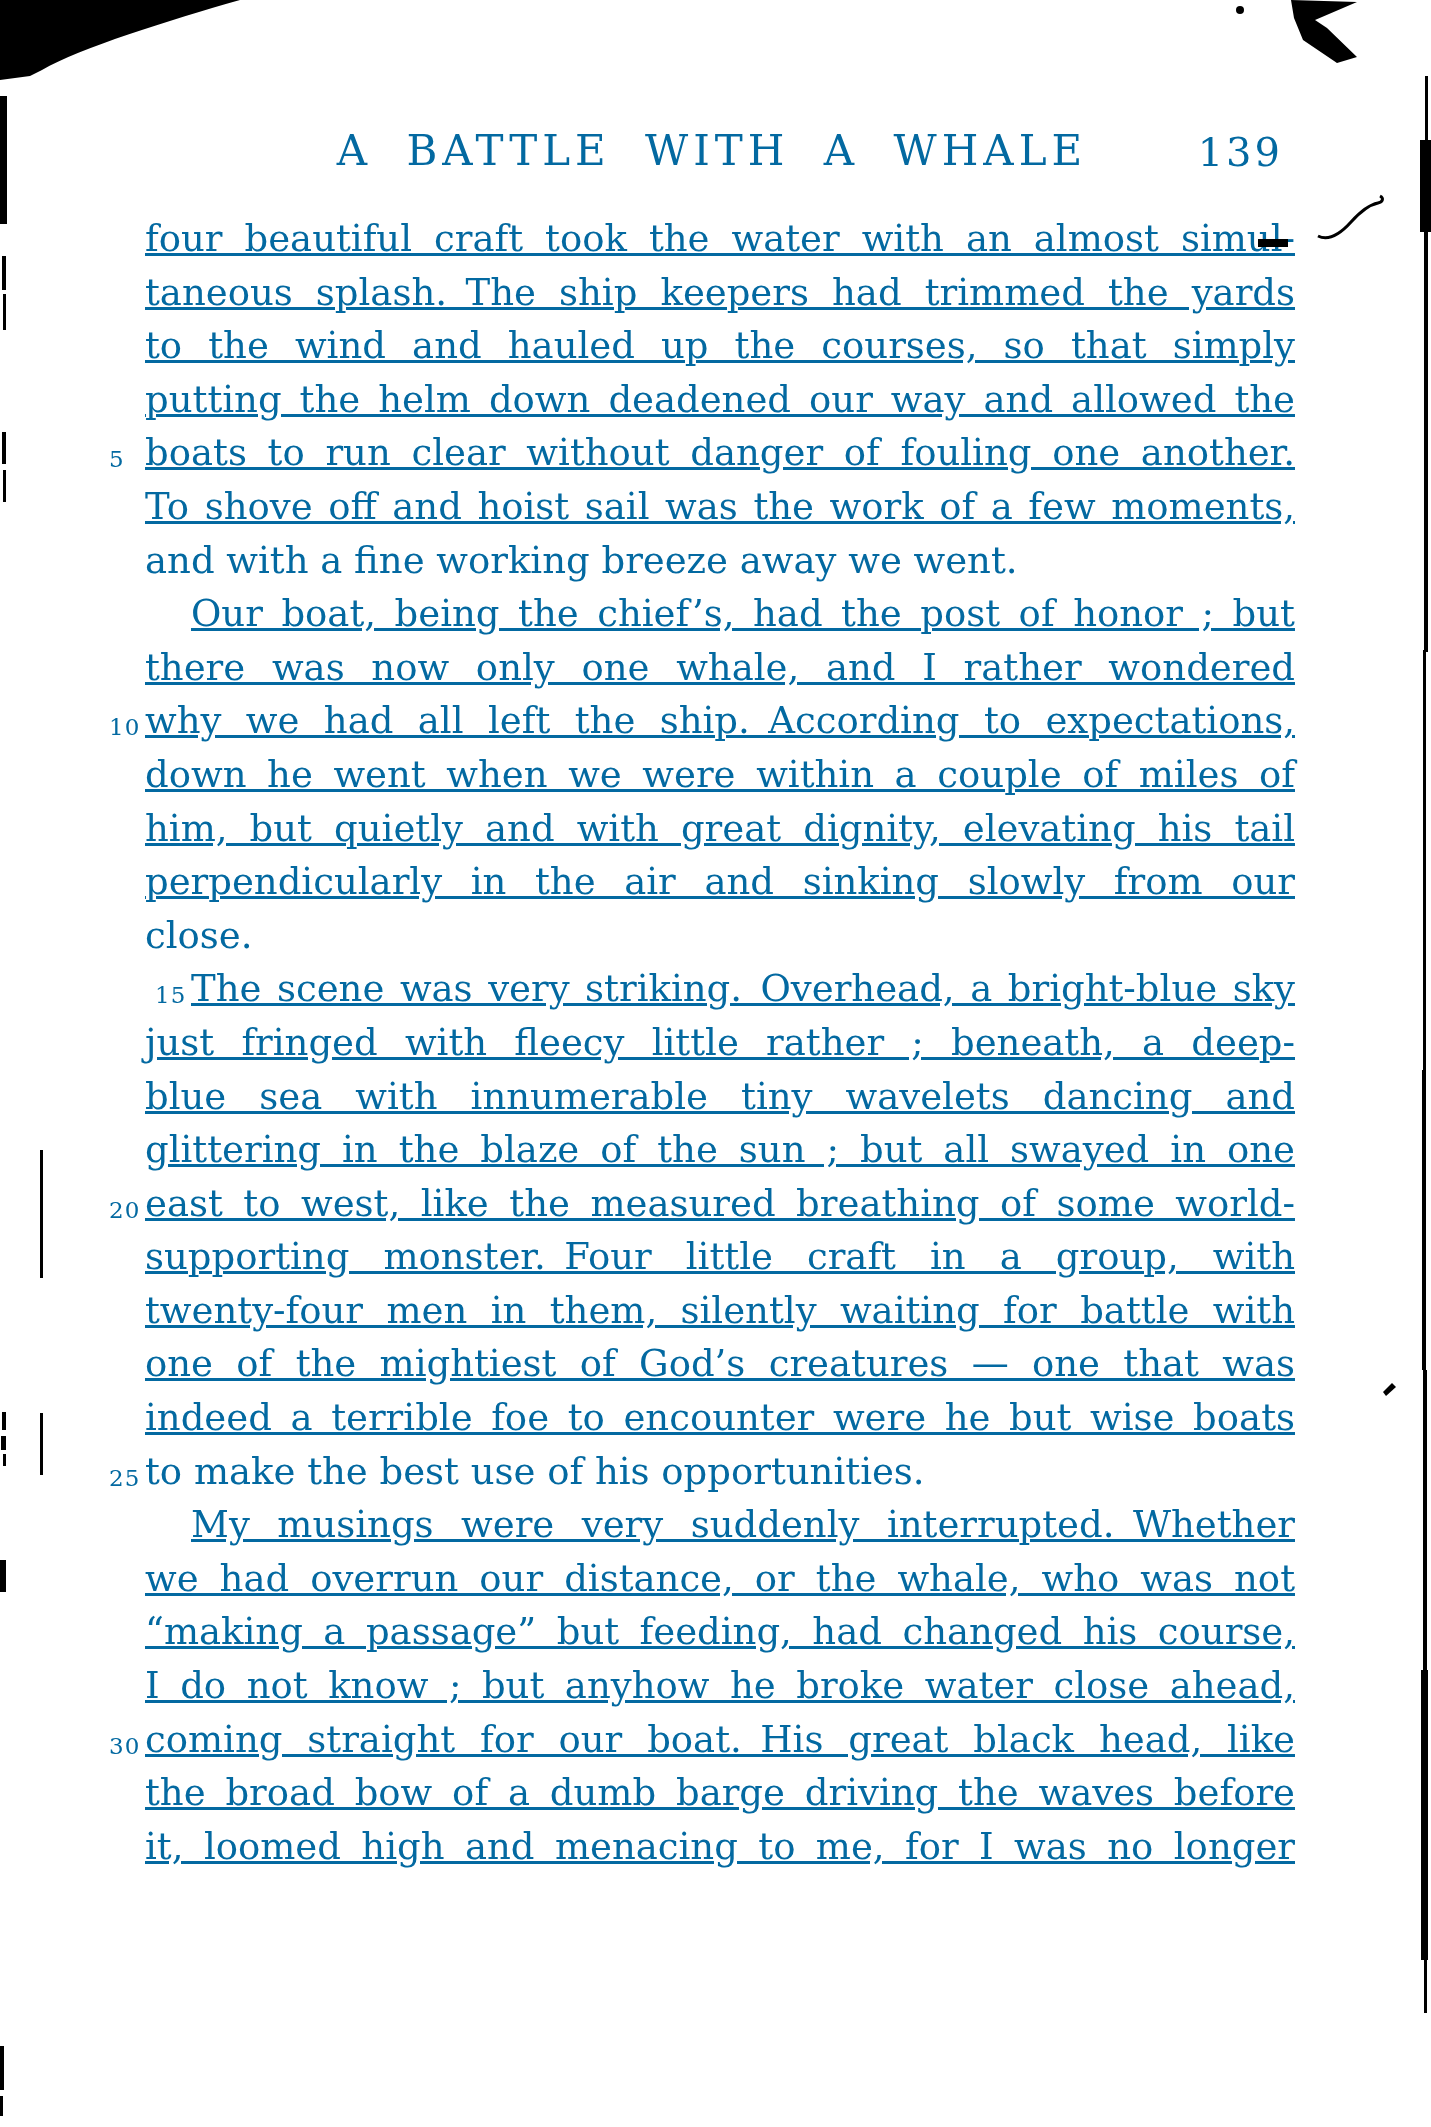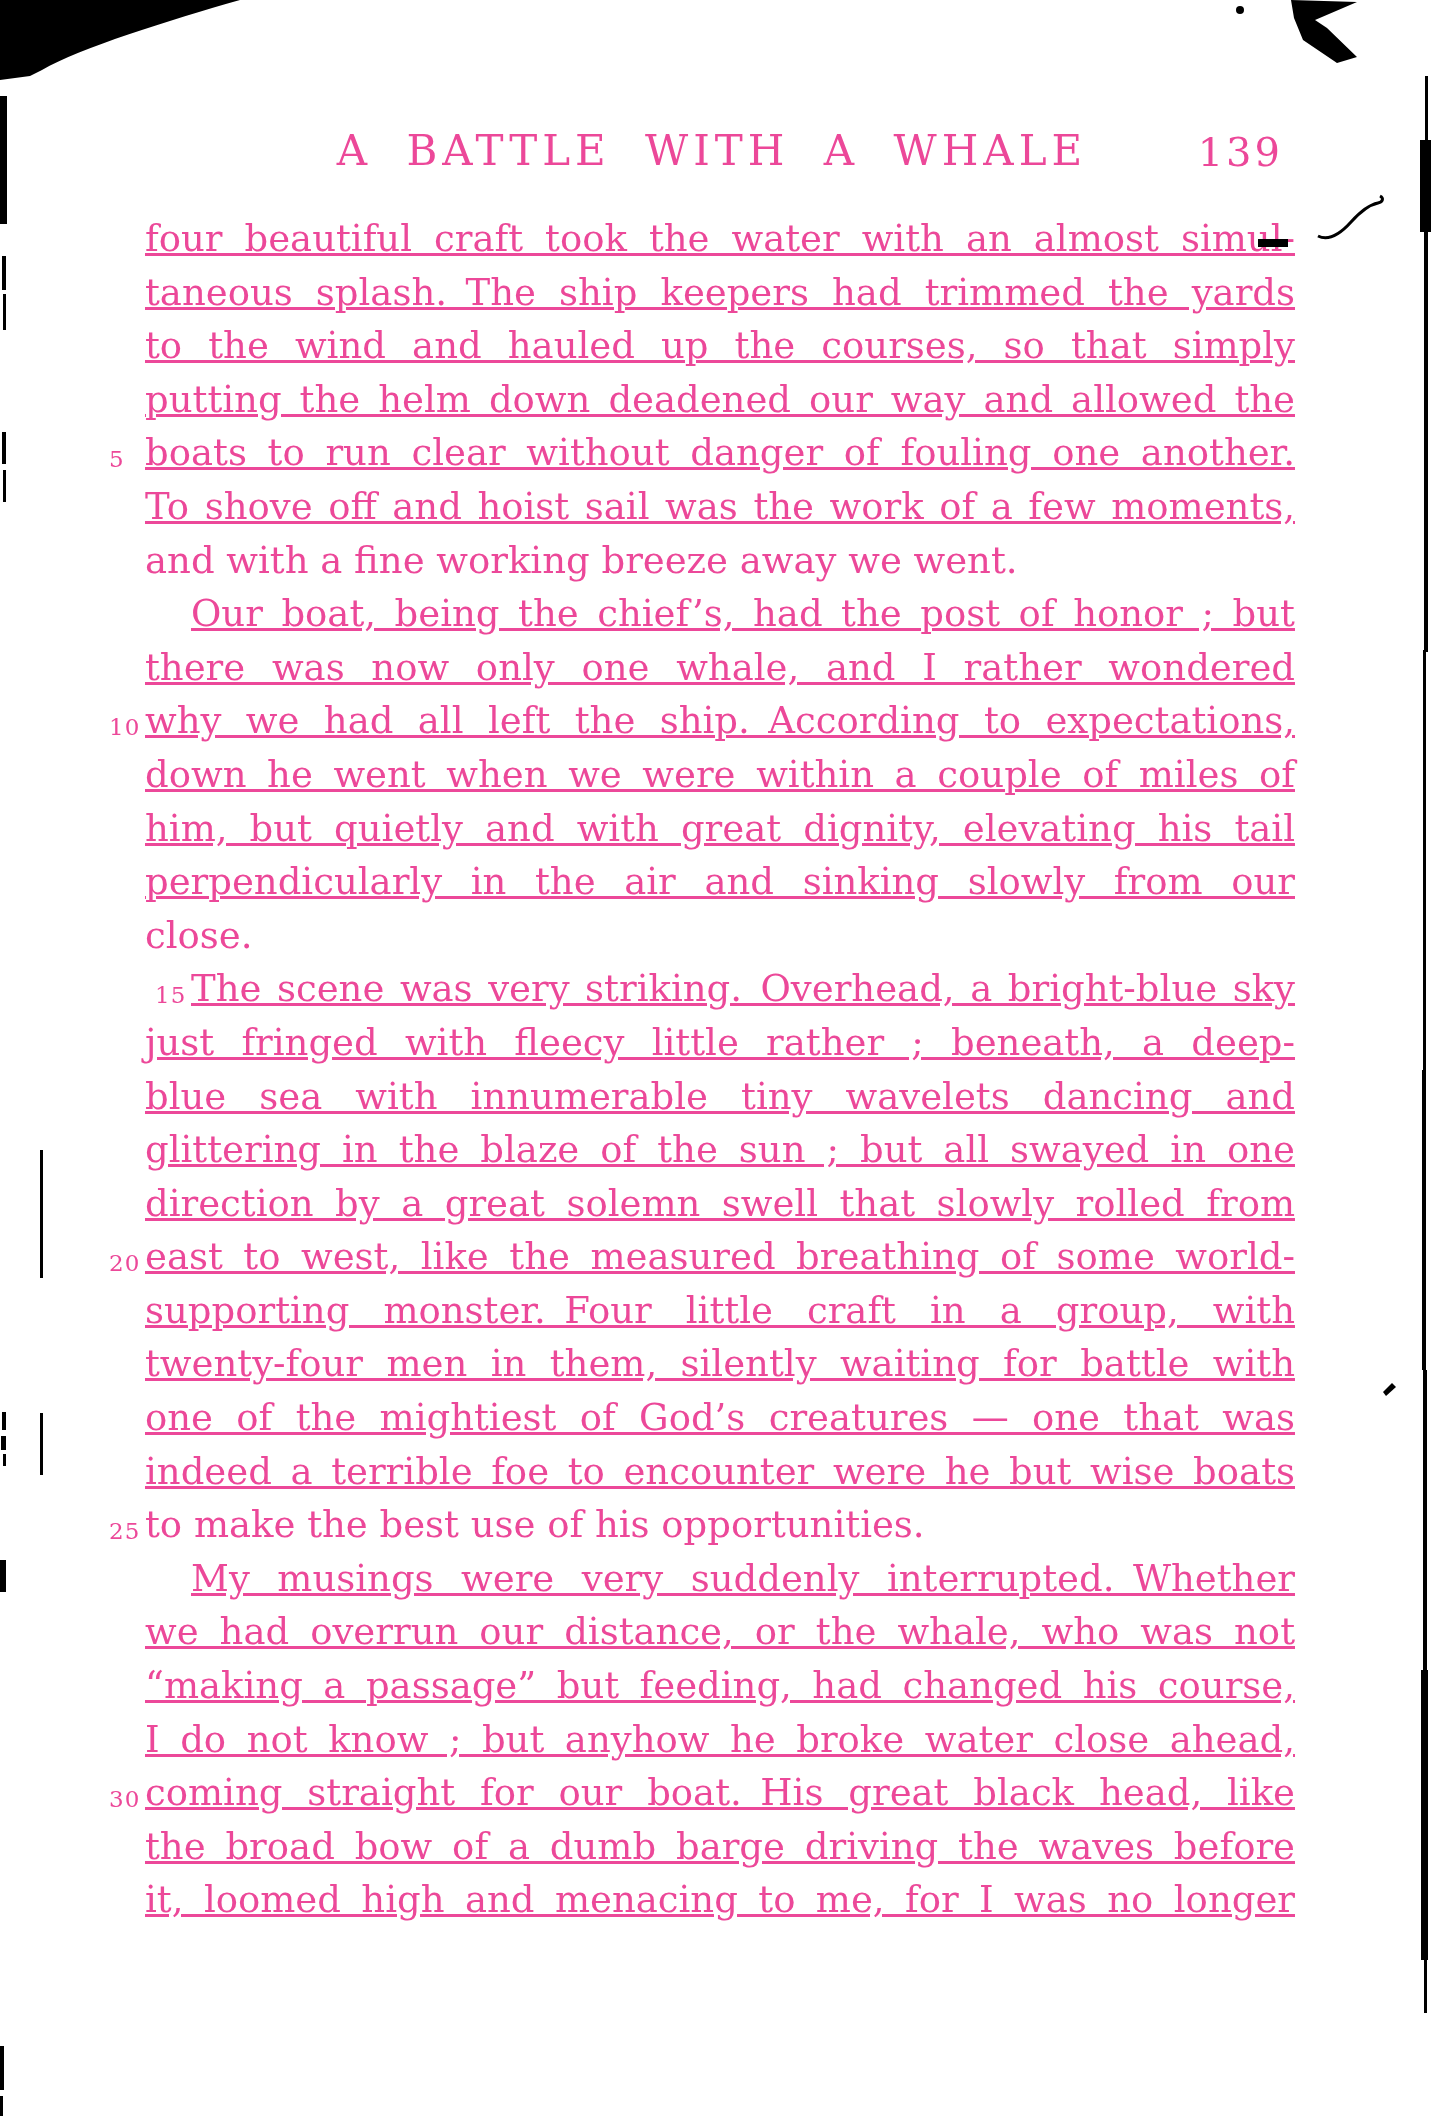--- a/index.html
+++ b/index.html
@@ -1,18 +1,18 @@
 <!DOCTYPE html>
 <html><head>
 <meta charset="utf-8">
 <style>
   html,body { margin:0; padding:0; background:#e8e8e8; }
   .page {
     position:relative; width:1431px; height:2127px; margin:0 auto;
-    background:#ffffff; overflow:hidden; color:#ec4899;
+    background:#ffffff; overflow:hidden; color:#0369a1;
     font-family:"DejaVu Serif","Liberation Serif",serif;
   }
   .header { position:absolute; left:145px; top:126px; width:1150px; height:64px; }
   .title {
     position:absolute; left:0; right:0; top:0; text-align:center;
     font-size:42px; letter-spacing:5px; word-spacing:16px;
     transform:translateX(-8px); white-space:nowrap;
   }
   .pagenum { position:absolute; right:12px; top:3px; font-size:40px; letter-spacing:3px; }
   .textblock { position:absolute; left:145px; top:212px; width:1150px; }
@@ -47,21 +47,20 @@
       <div class="line just"><span>there was now only one whale, and I rather wondered</span></div>
       <div class="line just"><span class="lineno">10</span><span>why we had all left the ship. According to expectations,</span></div>
       <div class="line just"><span>down he went when we were within a couple of miles of</span></div>
       <div class="line just"><span>him, but quietly and with great dignity, elevating his tail</span></div>
       <div class="line just"><span>perpendicularly in the air and sinking slowly from our</span></div>
       <div class="line"><span>close.</span></div>
       <div class="line just indent"><span class="lineno">15</span><span>The scene was very striking. Overhead, a bright-blue sky</span></div>
       <div class="line just"><span>just fringed with fleecy little rather ; beneath, a deep-</span></div>
       <div class="line just"><span>blue sea with innumerable tiny wavelets dancing and</span></div>
       <div class="line just"><span>glittering in the blaze of the sun ; but all swayed in one</span></div>
-      <div class="line just"><span>direction by a great solemn swell that slowly rolled from</span></div>
       <div class="line just"><span class="lineno">20</span><span>east to west, like the measured breathing of some world-</span></div>
       <div class="line just"><span>supporting monster. Four little craft in a group, with</span></div>
       <div class="line just"><span>twenty-four men in them, silently waiting for battle with</span></div>
       <div class="line just"><span>one of the mightiest of God’s creatures — one that was</span></div>
       <div class="line just"><span>indeed a terrible foe to encounter were he but wise boats</span></div>
       <div class="line"><span class="lineno">25</span><span>to make the best use of his opportunities.</span></div>
       <div class="line just indent"><span>My musings were very suddenly interrupted. Whether</span></div>
       <div class="line just"><span>we had overrun our distance, or the whale, who was not</span></div>
       <div class="line just"><span>“making a passage” but feeding, had changed his course,</span></div>
       <div class="line just"><span>I do not know ; but anyhow he broke water close ahead,</span></div>

